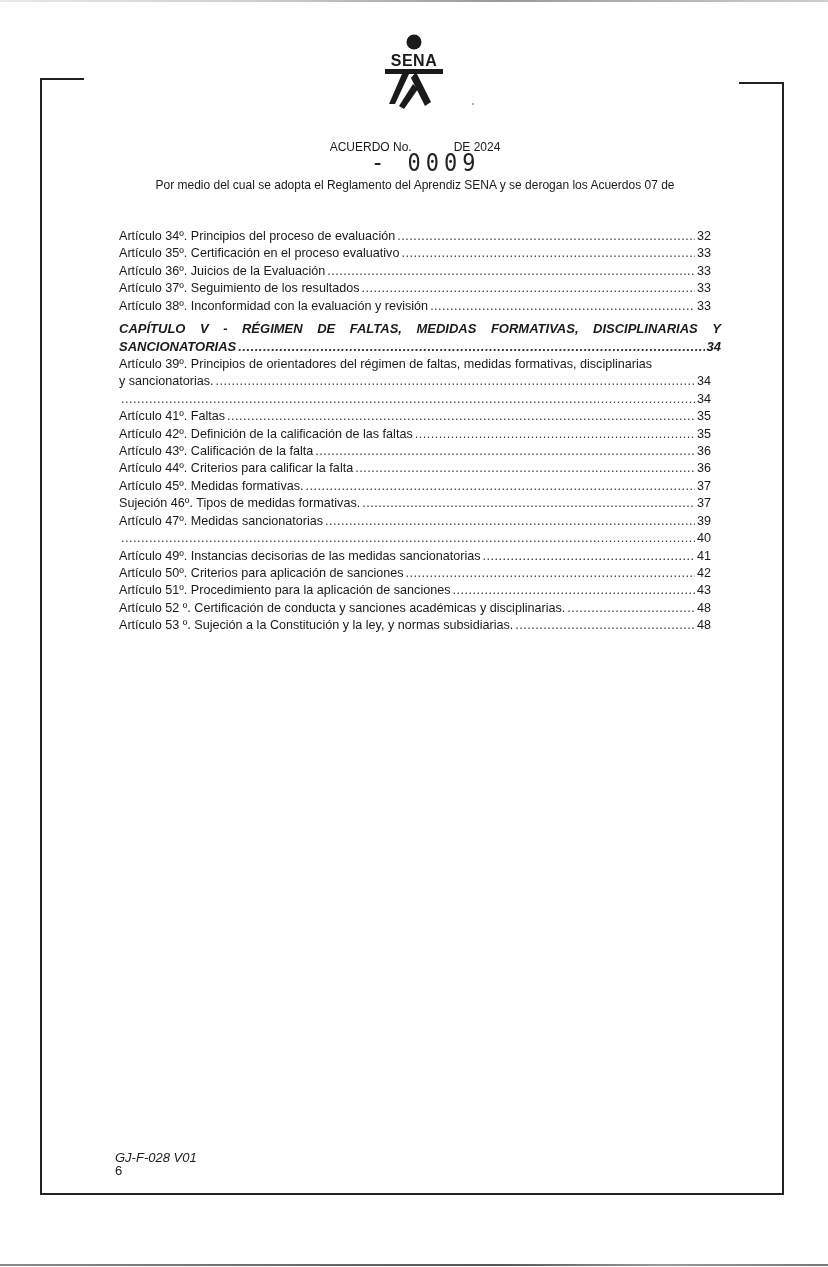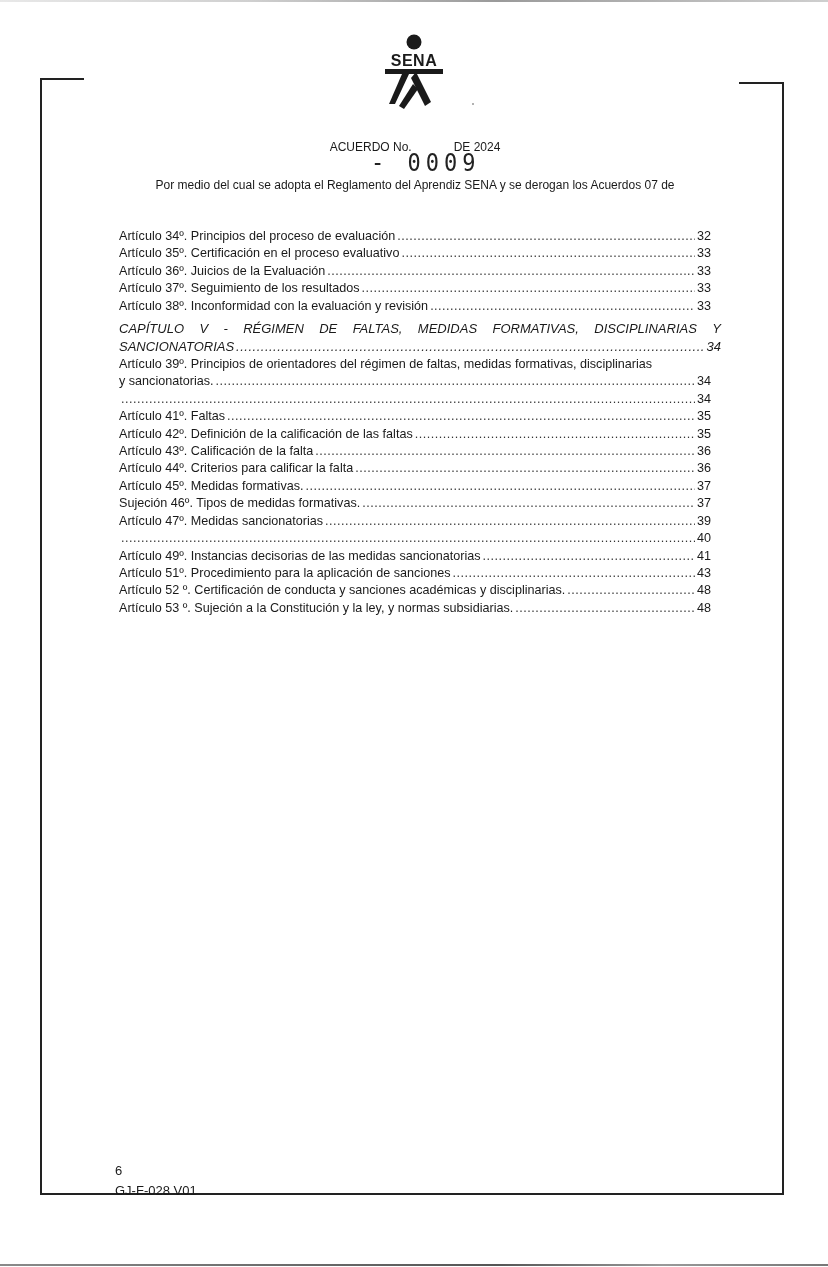--- a/index.html
+++ b/index.html
@@ -40,29 +40,29 @@
   .toc { position: absolute; left: 119px; top: 228px; width: 592px; font-size: 12.6px; line-height: 17.4px; }
   .entry { display: flex; align-items: baseline; white-space: nowrap; }
   .entry .label { flex: 0 0 auto; }
   .entry .dots {
     flex: 1 1 auto; overflow: hidden; margin: 0 2px; color: #333;
     letter-spacing: 0.5px;
   }
   .entry .dots::before { content: "...................................................................................................................................................................................................................................."; }
   .entry .page { flex: 0 0 auto; }
   .chapter {
-    margin-top: 5px; width: 602px; font-weight: normal; font-style: italic; font-size: 13px; line-height: 18px;
+    margin-top: 5px; width: 602px; font-weight: bold; font-style: italic; font-size: 13px; line-height: 18px;
   }
   .chapter .line1 { display: flex; justify-content: space-between; }
   .chapter .line1 span { white-space: nowrap; }
   .two-line .first { white-space: nowrap; }
 
   .footer { position: absolute; left: 115px; font-size: 13px; }
   .footer-page { top: 1163px; }
-  .footer-code { top: 1183px; }
+  .footer-code { top: 1150px; font-style: italic; }
 </style>
 </head>
 <body>
 
 <div class="scan-top"></div>
 
 <div>
   <div class="frame-left-top"></div>
   <div class="frame-left"></div>
   <div class="frame-right-top"></div>
@@ -188,20 +188,25 @@
   <div class="entry">
       <span class="dots"></span>
       <span class="page">40</span>
     </div>
   <div class="entry">
       <span class="label">Artículo 49º. Instancias decisorias de las medidas sancionatorias</span>
       <span class="dots"></span>
       <span class="page">41</span>
     </div>
   <div class="entry">
+      <span class="label">Artículo 50º. Criterios para aplicación de sanciones</span>
+      <span class="dots"></span>
+      <span class="page">42</span>
+    </div>
+  <div class="entry">
       <span class="label">Artículo 51º. Procedimiento para la aplicación de sanciones</span>
       <span class="dots"></span>
       <span class="page">43</span>
     </div>
   <div class="entry">
       <span class="label">Artículo 52 º. Certificación de conducta y sanciones académicas y disciplinarias.</span>
       <span class="dots"></span>
       <span class="page">48</span>
     </div>
   <div class="entry">

